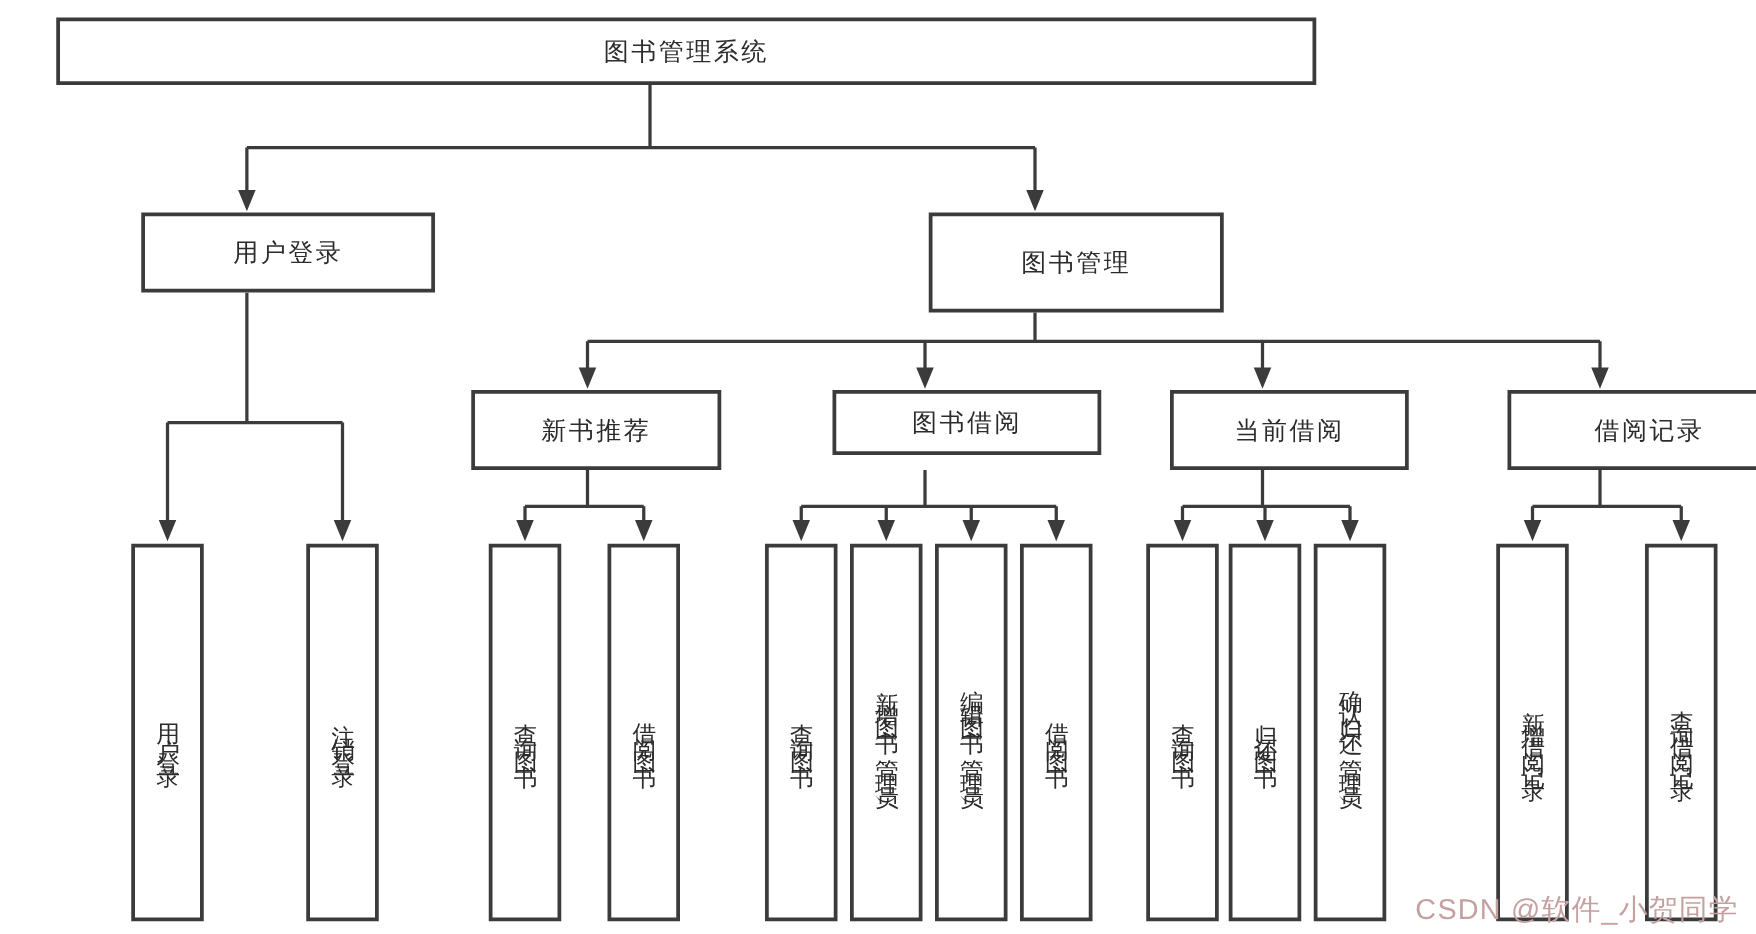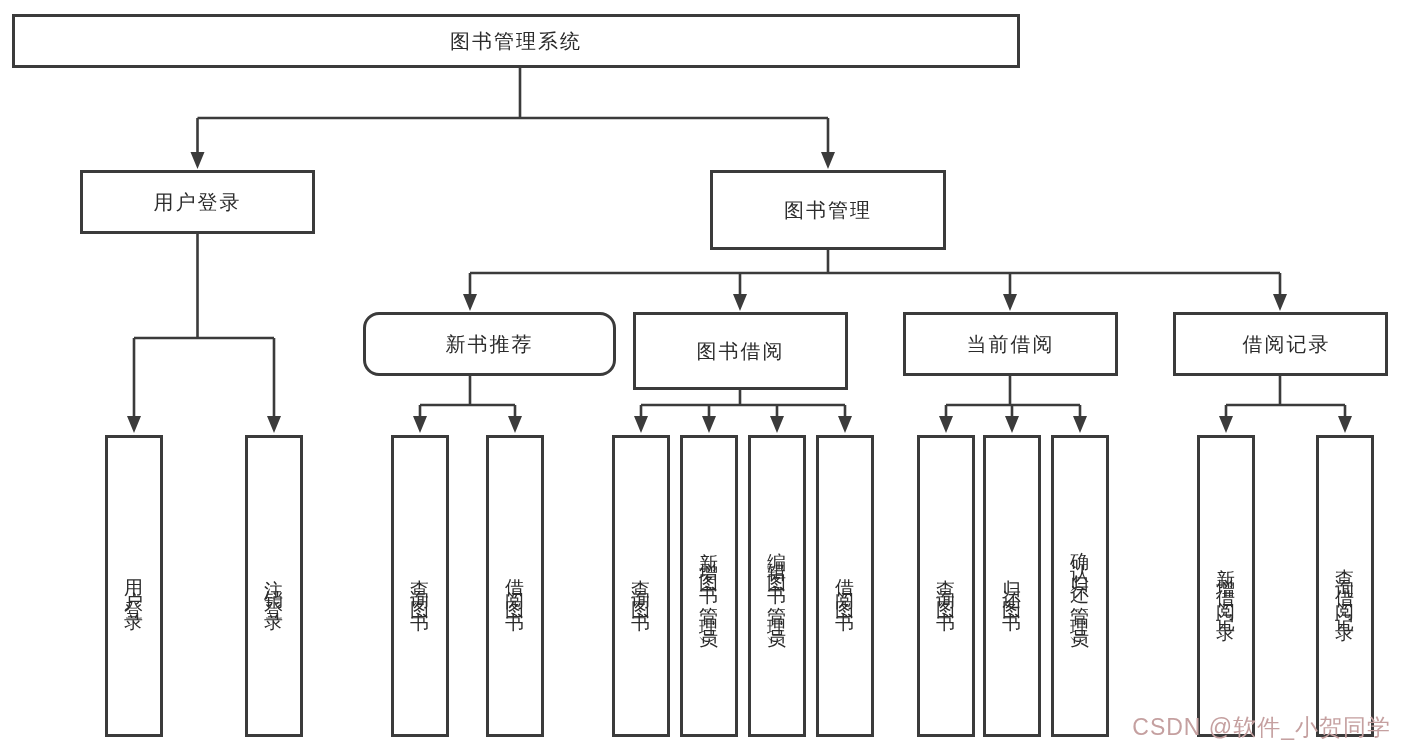--- a/index.html
+++ b/index.html
@@ -31,20 +31,21 @@
     position: absolute;
     box-sizing: border-box;
     background: #ffffff;
     border: 3px solid #3b3b3b;
     display: flex;
     align-items: center;
     justify-content: center;
     font-size: 20px;
     letter-spacing: 2px;
     white-space: nowrap;
+    margin-left: 33px;
   }
   .leaf {
     position: absolute;
     box-sizing: border-box;
     top: 435px;
     width: 58px;
     height: 302px;
     background: #ffffff;
     border: 3px solid #3b3b3b;
     display: flex;
@@ -91,23 +92,23 @@
       M634 416 h14 L641 433 Z  M702 416 h14 L709 433 Z  M770 416 h14 L777 433 Z  M838 416 h14 L845 433 Z
       M939 416 h14 L946 433 Z  M1005 416 h14 L1012 433 Z  M1073 416 h14 L1080 433 Z
       M1219 416 h14 L1226 433 Z  M1338 416 h14 L1345 433 Z"></path>
   </svg>
 
   <div class="box" style="left:12px; top:14px; width:1008px; height:54px;">图书管理系统</div>
 
   <div class="box" style="left:80px; top:170px; width:235px; height:64px;">用户登录</div>
   <div class="box" style="left:710px; top:170px; width:236px; height:80px;">图书管理</div>
 
-  <div class="box" style="left:363px; top:312px; width:253px; height:64px;border-radius:16px;">新书推荐</div>
-  <div class="box" style="left:633px; top:312px; width:215px; height:78px;">图书借阅</div>
-  <div class="box" style="left:903px; top:312px; width:215px; height:64px;">当前借阅</div>
+  <div class="box" style="left:344px; top:312px; width:200px; height:64px;">新书推荐</div>
+  <div class="box" style="left:633px; top:312px; width:215px; height:52px;">图书借阅</div>
+  <div class="box" style="left:903px; top:312px; width:191px; height:64px;">当前借阅</div>
   <div class="box" style="left:1173px; top:312px; width:215px; height:64px;padding-left:12px;">借阅记录</div>
 
   <div class="leaf" style="left:105px;">
     <span>用户登录</span>
   </div>
   <div class="leaf" style="left:245px;">
     <span>注销登录</span>
   </div>
 
   <div class="leaf" style="left:391px;">

